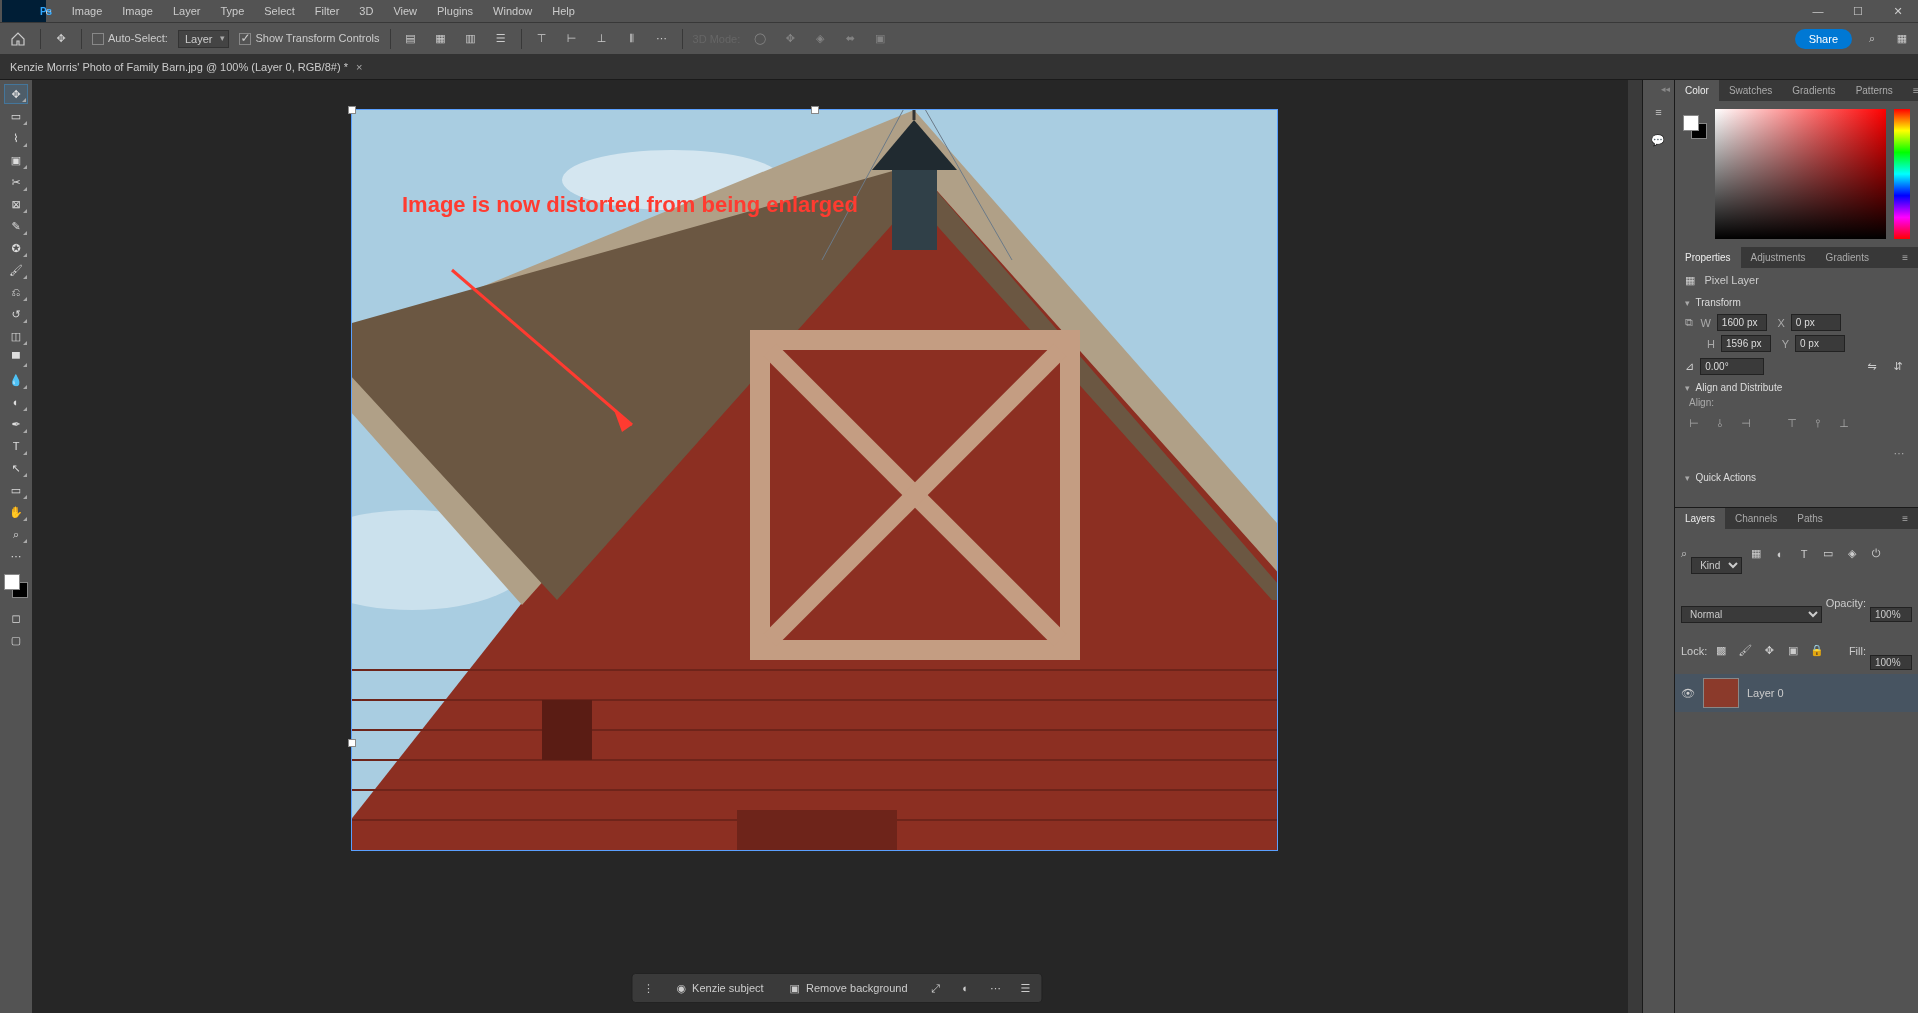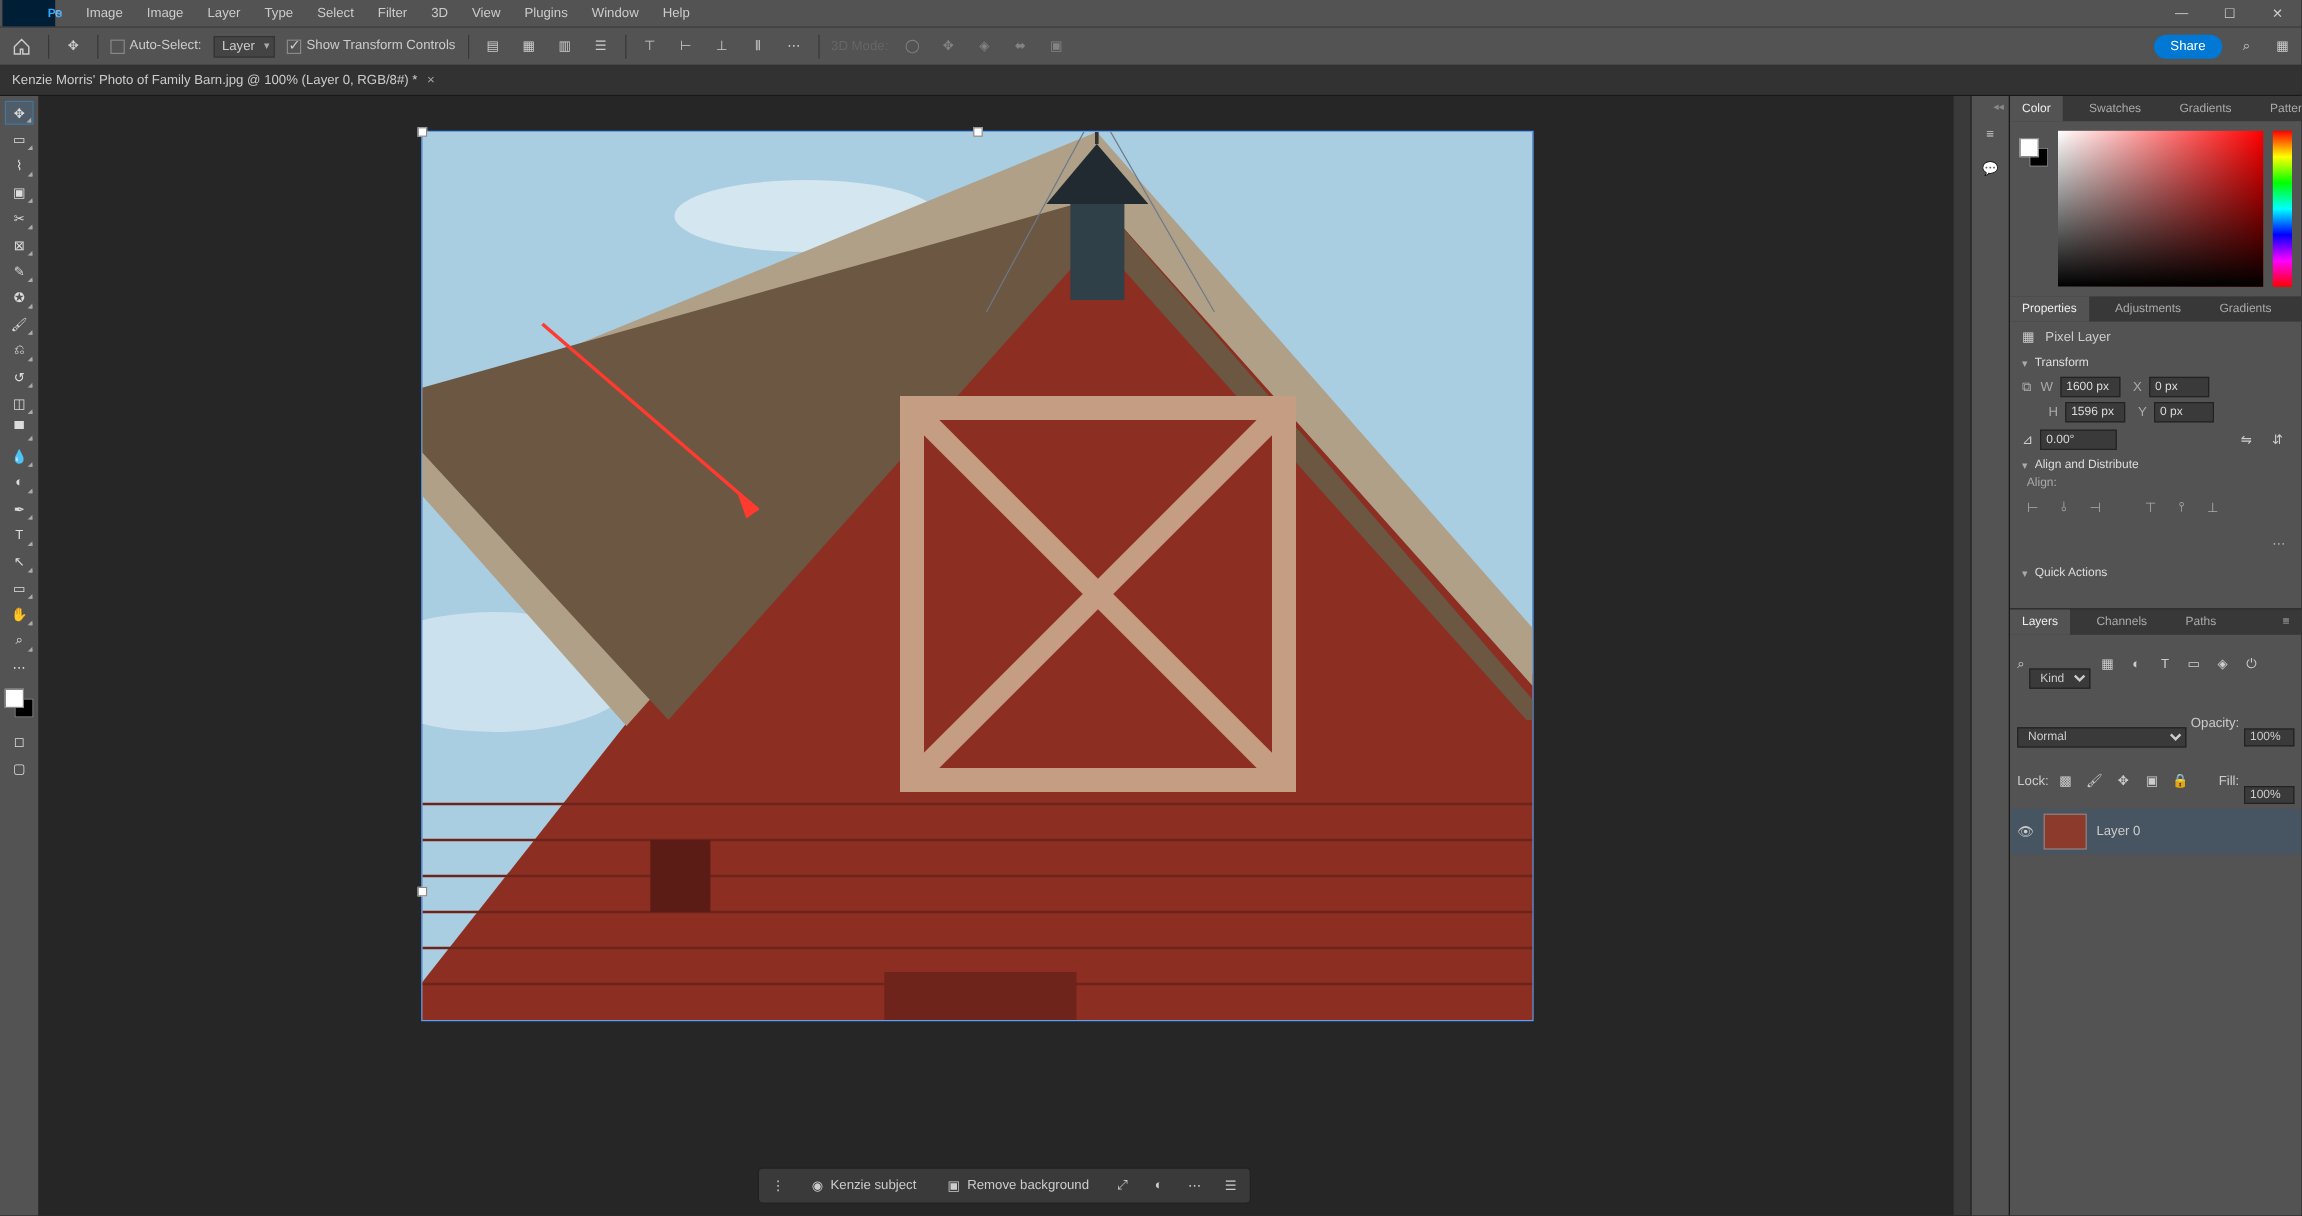--- a/index.html
+++ b/index.html
@@ -32,21 +32,21 @@
 .fgbg .bg { width:16px; height:16px; background:#000; border:1px solid #888; position:absolute; bottom:0; right:0; }
 .canvas-area { flex:1; background:#262626; position:relative; overflow:hidden; }
 .canvas { position:absolute; left:320px; top:30px; width:925px; height:740px; background:#a9cde1; outline:1px solid #5aa0ff; }
 .handle { width:8px; height:8px; background:#fff; border:1px solid #888; position:absolute; }
 .annotation { position:absolute; color:#ff3b30; font-size:22px; font-weight:600; line-height:1.35; }
 .floatbar { position:absolute; bottom:10px; left:50%; transform:translateX(-50%); background:#3a3a3a; border:1px solid #222; border-radius:4px; display:flex; align-items:center; padding:4px 6px; gap:10px; }
 .float-btn { display:flex; align-items:center; gap:6px; padding:3px 8px; cursor:pointer; }
 .scrollbar-v { position:absolute; right:0; top:0; bottom:0; width:14px; background:#3a3a3a; }
 .collapsed-panels { width:32px; background:#535353; display:flex; flex-direction:column; align-items:center; padding-top:4px; gap:8px; border-left:1px solid #1a1a1a; }
 .right-panels { width:244px; background:#535353; display:flex; flex-direction:column; border-left:1px solid #1a1a1a; }
-.panel-header { display:flex; gap:12px; padding:0; background:#383838; }
+.panel-header { display:flex; gap:0; padding:0; background:#383838; }
 .panel-tab { padding:5px 10px; font-size:10px; color:#aaa; cursor:pointer; }
 .panel-tab.active { background:#535353; color:#eee; }
 .color-panel-body { padding:8px; display:flex; gap:8px; }
 .picker { flex:1; height:130px; background:linear-gradient(to bottom, transparent, #000), linear-gradient(to right, #fff, #ff0000); position:relative; }
 .hue { width:16px; height:130px; background:linear-gradient(to bottom, #ff0000,#ffff00,#00ff00,#00ffff,#0000ff,#ff00ff,#ff0000); }
 .props-section { padding:6px 10px; }
 .section-head { display:flex; align-items:center; gap:6px; padding:4px 10px; font-size:10px; color:#ddd; cursor:pointer; }
 .section-head::before { content:"▾"; font-size:9px; color:#aaa; }
 .prop-row { display:flex; align-items:center; gap:6px; padding:2px 10px; font-size:10px; }
 .prop-row .lbl { width:12px; color:#aaa; text-align:right; }
@@ -194,20 +194,21 @@
             <line x1="0" y1="650" x2="925" y2="650"></line>
           <line x1="0" y1="680" x2="925" y2="680"></line>
             <line x1="0" y1="710" x2="925" y2="710"></line>
         </g>
 
         <rect x="385" y="700" width="160" height="40" fill="#6e241a"></rect>
 
         <rect x="190" y="590" width="50" height="60" fill="#5a1c14"></rect>
       </svg>
 
+      <div class="annotation" style="left:50px; top:80px;">Image is now distorted from being enlarged</div>
       <svg style="position:absolute; left:90px; top:150px; width:220; height:180;">
         <line x1="10" y1="10" x2="190" y2="165" stroke="#ff3b30" stroke-width="3"></line>
         <polygon points="190,165 172,150 180,172" fill="#ff3b30"></polygon>
       </svg>
 
       <div class="handle" style="left:-4px; top:-4px;"></div>
       <div class="handle" style="left:50%; top:-4px; margin-left:-4px;"></div>
       <div class="handle" style="left:-4px; top:85%;"></div>
     </div>
 

